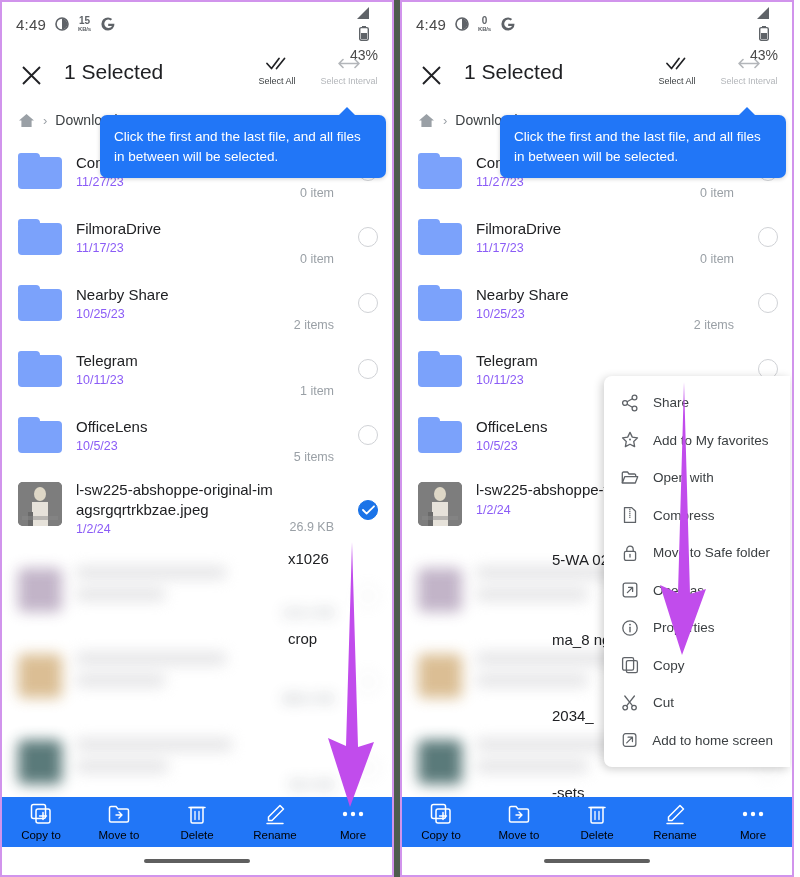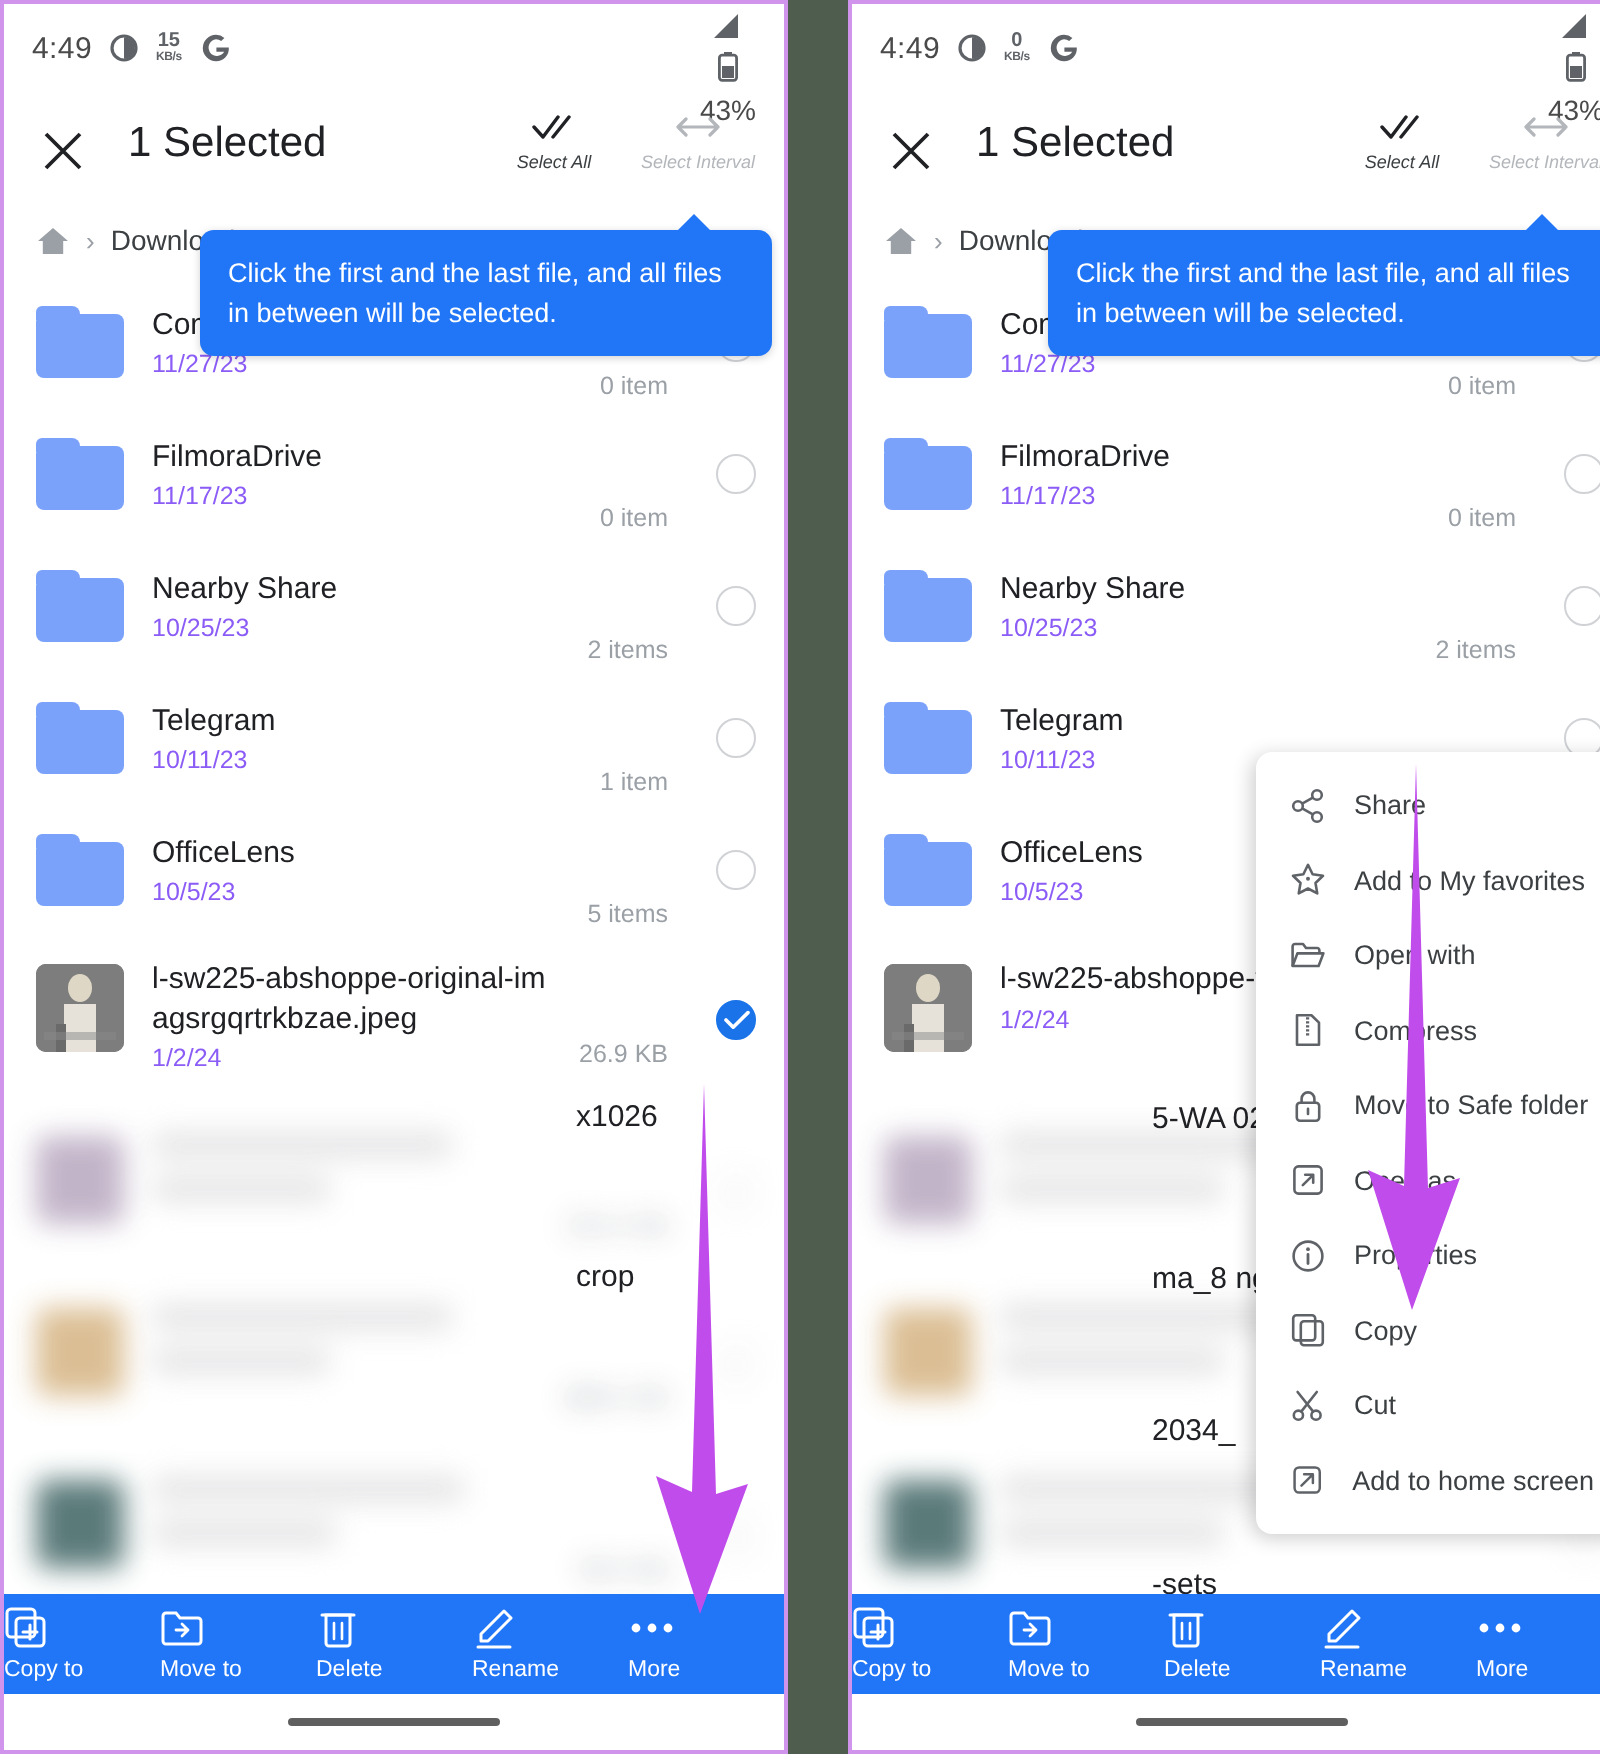--- a/index.html
+++ b/index.html
@@ -7,21 +7,20 @@
     width: 800px; height: 877px;
     font-family: "Liberation Sans", sans-serif;
     background: #ffffff;
     overflow: hidden;
   }
   .stage {
     position: relative;
     width: 724px; height: 877px;
     display: flex;
     background: #4e5d4e;
-    gap: 24px;
   }
   .panel {
     position: relative;
     width: 394px; height: 877px;
     background: #ffffff;
     border: 2px solid #d194ec;
     overflow: hidden;
     flex: 0 0 auto;
   }
   .panel.left { margin-right: 6px; }
@@ -57,21 +56,21 @@
     display: flex; align-items: center; justify-content: center;
     margin-top: 4px;
   }
   .appbar-title {
     font-size: 21px;
     color: #202124;
     margin: 6px 0 0 16px;
     flex: 1;
     white-space: nowrap;
   }
-  .appbar-actions { display: flex; gap: 10px; margin-top: 2px; font-style: italic; }
+  .appbar-actions { display: flex; gap: 10px; margin-top: 2px; }
   .action {
     width: 62px;
     display: flex; flex-direction: column;
     align-items: center; gap: 5px;
   }
   .action .lbl { font-size: 9px; color: #3c4043; white-space: nowrap; }
   .action.disabled .lbl { color: #b3b6ba; }
   .action.disabled svg { stroke: #b3b6ba !important; fill: #b3b6ba; }
 
   
@@ -165,22 +164,22 @@
   .bottombar {
     position: absolute; left: 0; right: 0; bottom: 28px;
     height: 50px;
     background: #2176f7;
     display: flex; align-items: center;
     z-index: 30;
   }
   .bb-item {
     flex: 1;
     display: flex; flex-direction: column;
-    align-items: flex-start; gap: 4px;
-    color: #ffffff;
+    align-items: center; gap: 4px;
+    color: #000000;
   }
   .bb-item .lbl { font-size: 11.5px; }
   .navbar-area {
     position: absolute; left: 0; right: 0; bottom: 0;
     height: 28px; background: #fff;
     display: flex; align-items: center; justify-content: center;
   }
   .nav-pill { width: 106px; height: 4px; border-radius: 3px; background: #5f5f5f; }
 
   

